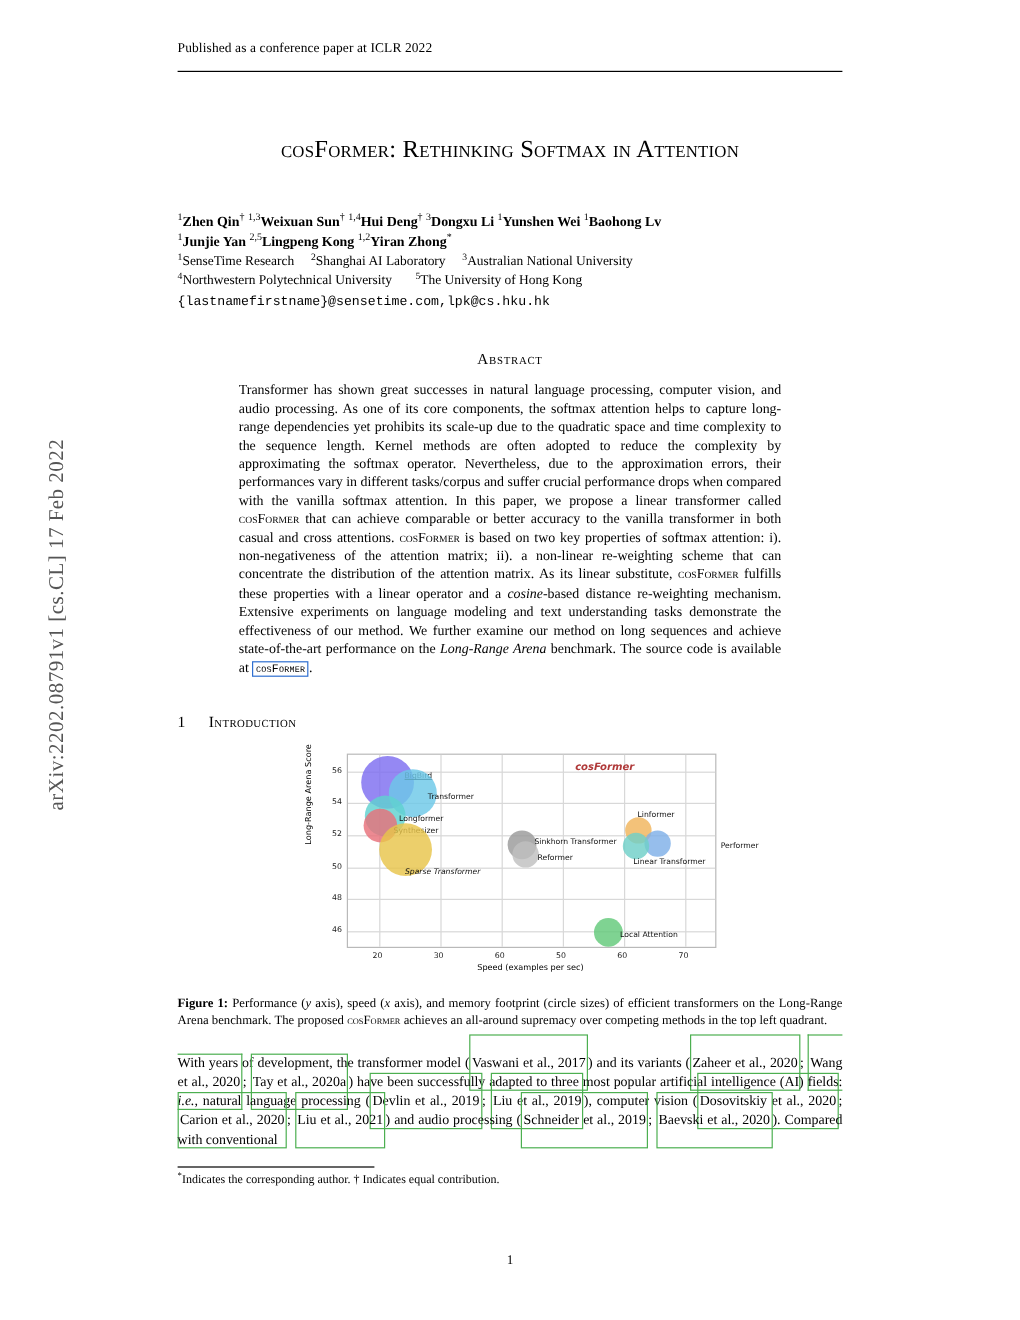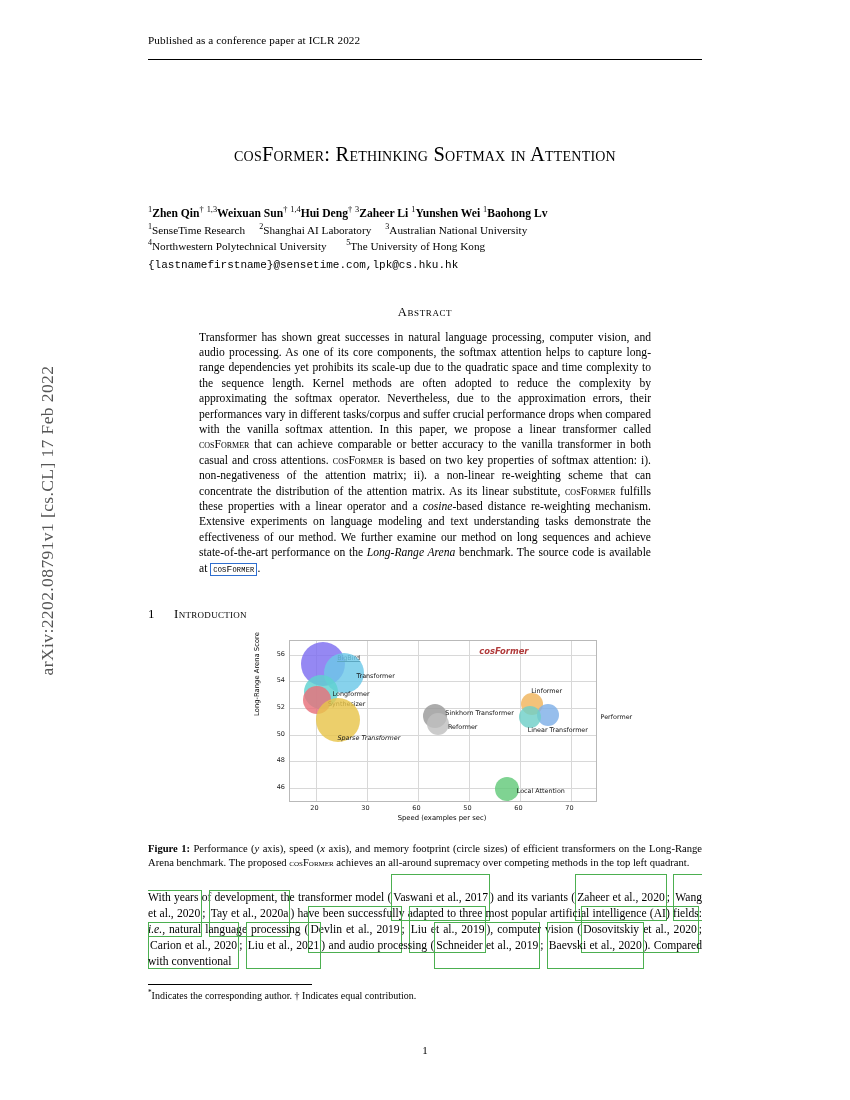--- a/index.html
+++ b/index.html
@@ -40,21 +40,21 @@
     top: 34px;
     width: 554px;
   }
   .runhead {
     font-size: 11.2px;
     padding-bottom: 13px;
     border-bottom: 0.8px solid #000;
     letter-spacing: 0.1px;
   }
   .title {
-    margin-top: 83px;
+    margin-top: 54px;
     text-align: center;
     font-size: 20.5px;
     letter-spacing: 0.2px;
   }
   .sc { font-variant: small-caps; }
   .authors {
     margin-top: 40px;
     font-size: 11.6px;
     line-height: 1.45;
   }
@@ -227,23 +227,28 @@
 
     <div class="title">
       <span class="sc">cosFormer</span><span class="sc">: Rethinking Softmax in Attention</span>
     </div>
 
     <div class="authors">
       <div>
         <sup>1</sup><b>Zhen Qin</b><sup>†</sup>
         <sup>1,3</sup><b>Weixuan Sun</b><sup>†</sup>
         <sup>1,4</sup><b>Hui Deng</b><sup>†</sup>
-        <sup>3</sup><b>Zaheer Li</b>
+        <sup>3</sup><b>Dongxu Li</b>
         <sup>1</sup><b>Yunshen Wei</b>
         <sup>1</sup><b>Baohong Lv</b>
+      </div>
+      <div>
+        <sup>1</sup><b>Junjie Yan</b>
+        <sup>2,5</sup><b>Lingpeng Kong</b>
+        <sup>1,2</sup><b>Yiran Zhong</b><sup>*</sup>
       </div>
     </div>
 
     <div class="affils">
       <div>
         <sup>1</sup><span>SenseTime Research</span>
         &nbsp;&nbsp;&nbsp;&nbsp;<sup>2</sup><span>Shanghai AI Laboratory</span>
         &nbsp;&nbsp;&nbsp;&nbsp;<sup>3</sup><span>Australian National University</span>
       </div>
       <div>

